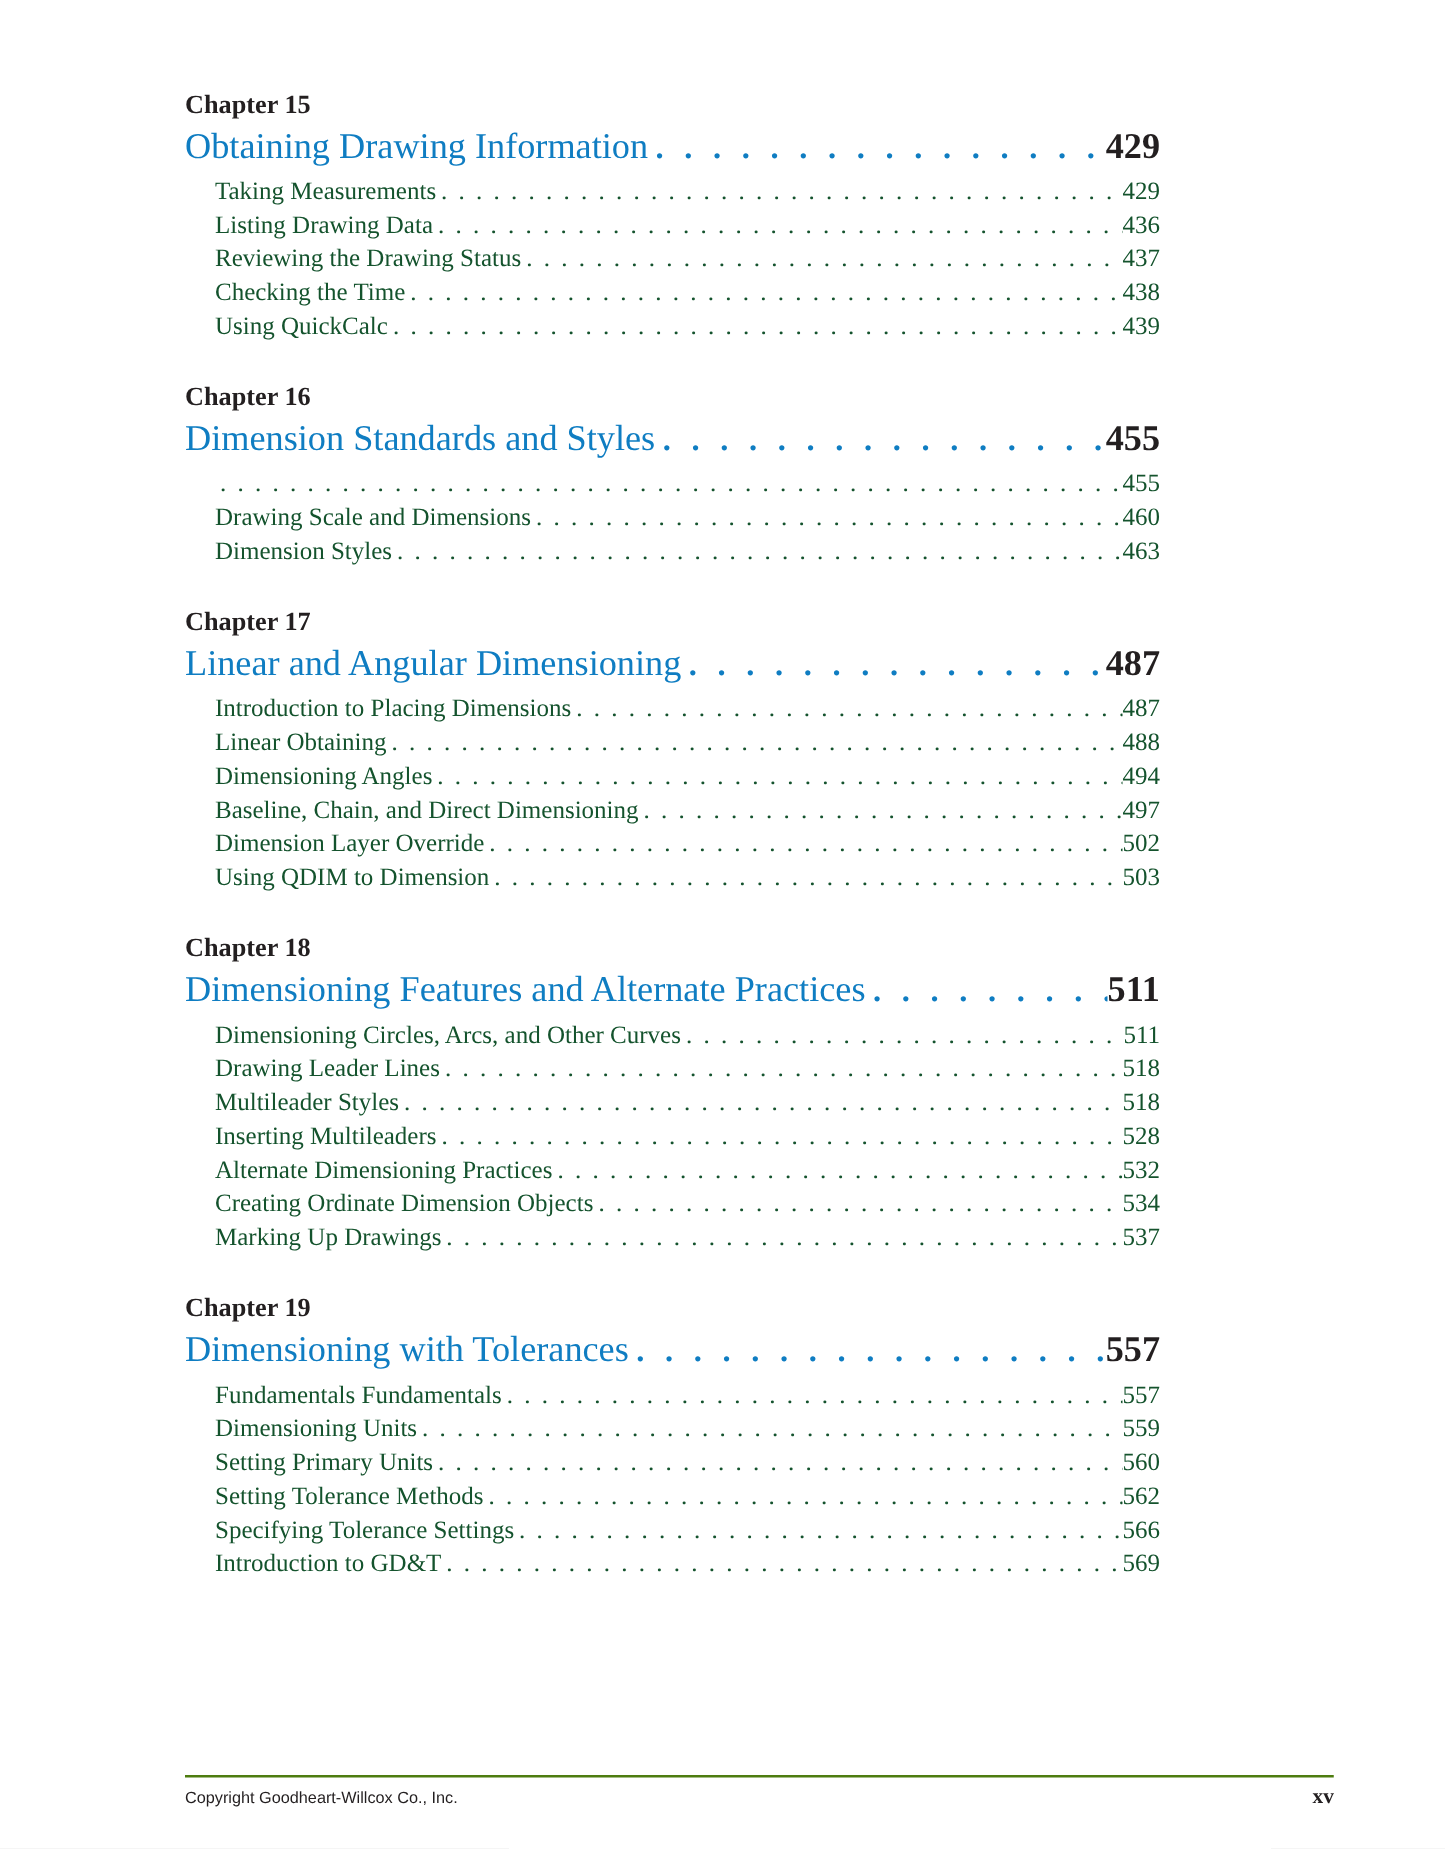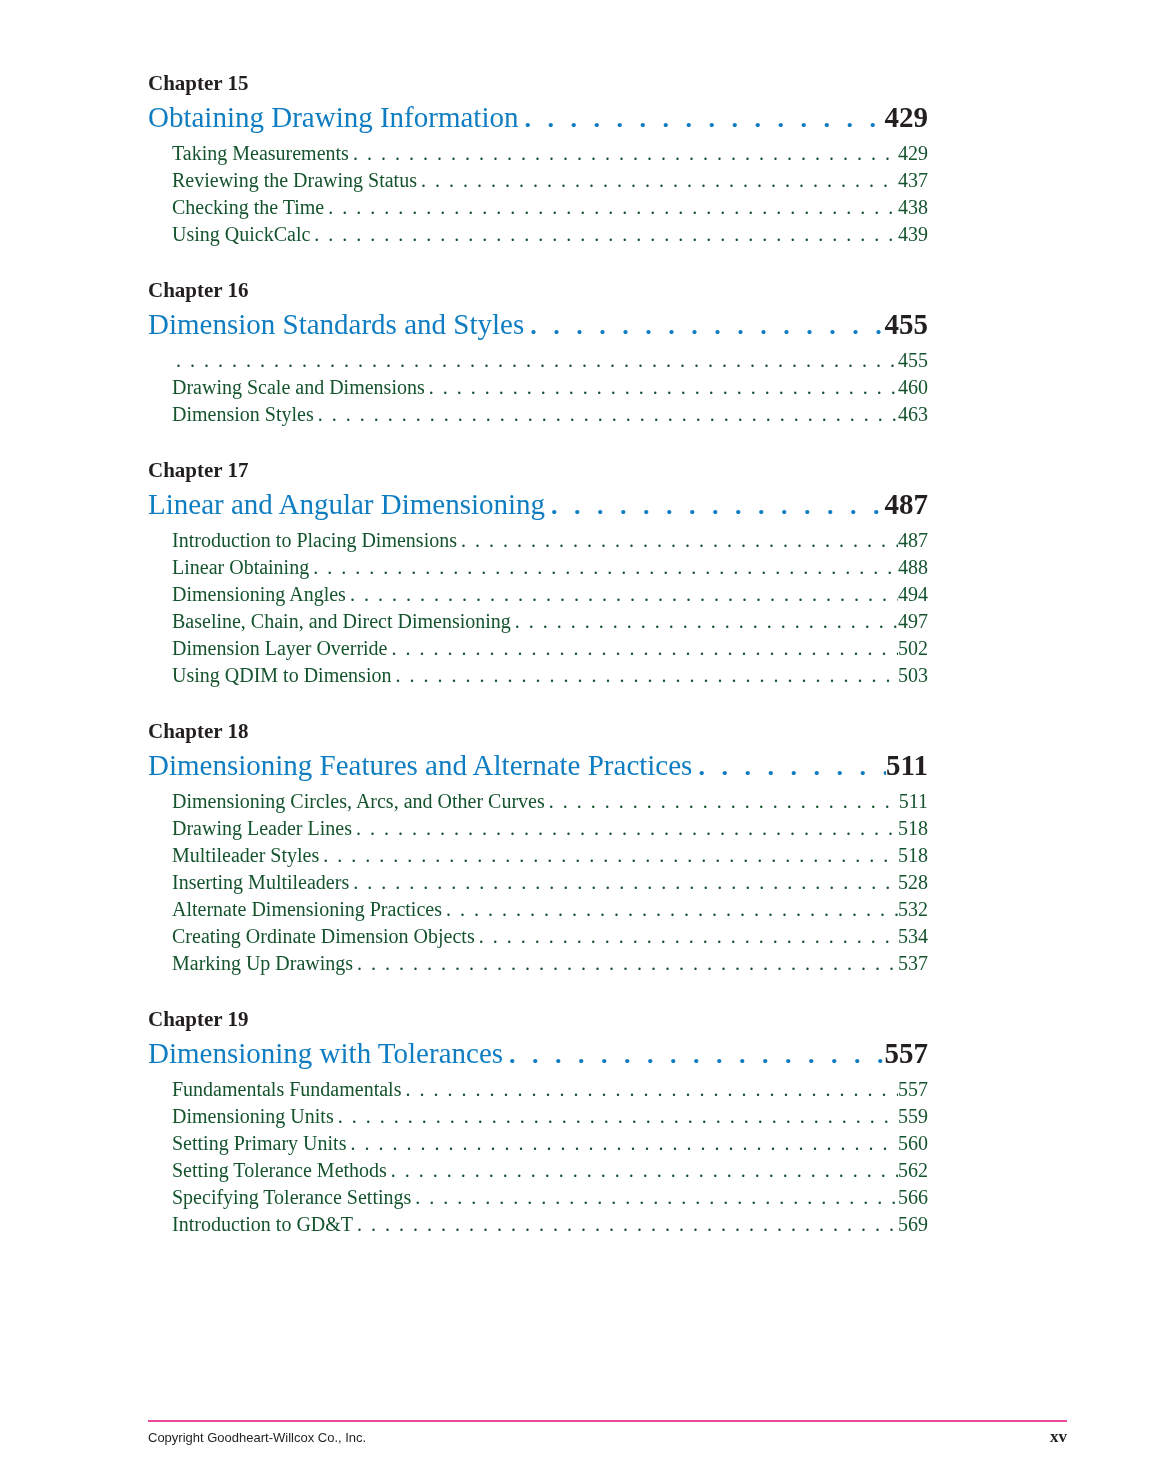--- a/index.html
+++ b/index.html
@@ -92,21 +92,21 @@
     margin-left: 4px;
   }
 
   .entry-page { white-space: nowrap; }
 
   .footer {
     position: absolute;
     left: 148px;
     top: 1420px;
     width: 919px; 
-    border-top: 2px solid #ec4899;
+    border-top: 2px solid #4d7c0f;
     padding-top: 5px;
     display: flex;
     justify-content: space-between;
     align-items: baseline;
   }
 
   .footer-copyright {
     font-family: "Liberation Sans", sans-serif;
     font-size: 13px;
     color: #231f20;
@@ -131,20 +131,25 @@
       <span class="dots title-dots"></span>
       <span class="chapter-page">429</span>
     </div>
     <ul class="entries">
   <li class="row entry">
     <span class="entry-title">Taking Measurements</span>
     <span class="dots entry-dots"></span>
     <span class="entry-page">429</span>
   </li>
 
+  <li class="row entry">
+    <span class="entry-title">Listing Drawing Data</span>
+    <span class="dots entry-dots"></span>
+    <span class="entry-page">436</span>
+  </li>
 
   <li class="row entry">
     <span class="entry-title">Reviewing the Drawing Status</span>
     <span class="dots entry-dots"></span>
     <span class="entry-page">437</span>
   </li>
 
   <li class="row entry">
     <span class="entry-title">Checking the Time</span>
     <span class="dots entry-dots"></span>

